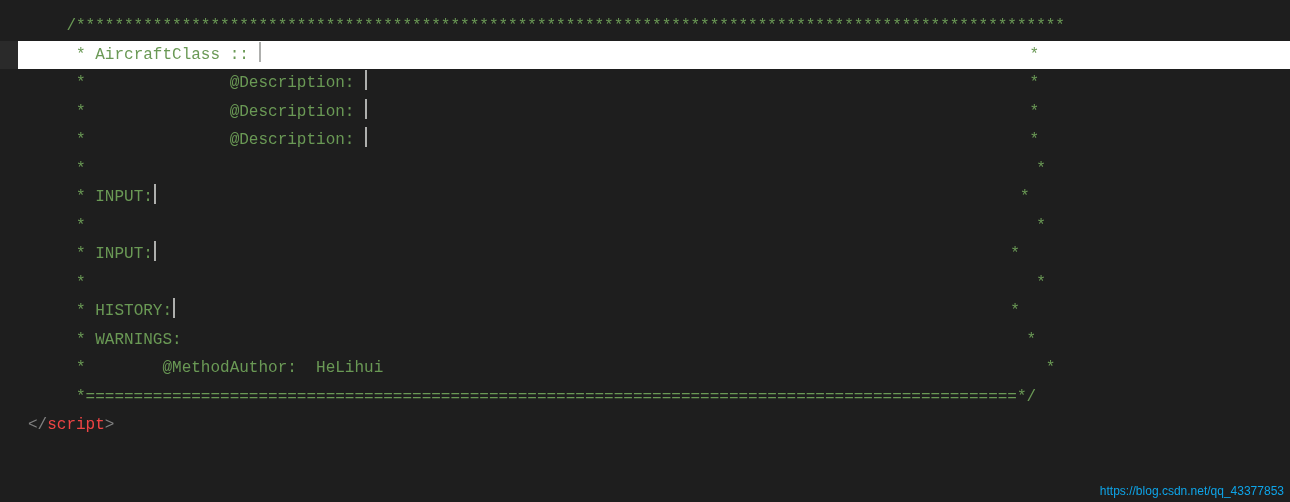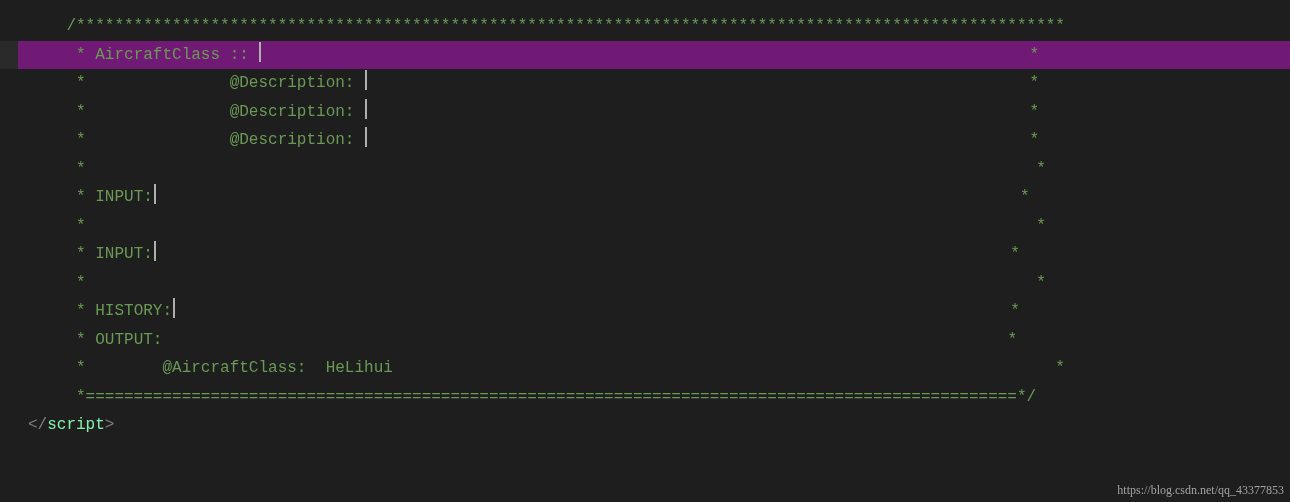--- a/index.html
+++ b/index.html
@@ -25,48 +25,48 @@
     padding-top: 12px;
   }
   .line {
     height: 28.5px;
     line-height: 28.5px;
     white-space: pre;
     padding-left: 10px;
     position: relative;
   }
   .line.highlight {
-    background: #701a75;
+    background: #ffffff;
   }
   .line.highlight::before {
     content: "";
     position: absolute;
     left: -18px;
     top: 0; bottom: 0;
     width: 18px;
     background: #2a2a2a;
   }
   .comment { color: #6a9955; }
   .tag-punct { color: #808080; }
-  .tag-name { color: #86efac; }
+  .tag-name { color: #ef4444; }
   .cursor-placeholder {
     display: inline-block;
     width: 2px;
     height: 20px;
     background: #aeafad;
     vertical-align: -3px;
     margin-left: 1px;
   }
   .watermark {
     position: absolute;
     right: 6px;
     bottom: 4px;
     font-size: 12px;
-    color: #a3a3a3;
-    font-family: Liberation Serif, serif;
+    color: #0ea5e9;
+    font-family: Liberation Sans, sans-serif;
   }
 </style>
 </head>
 <body>
 
 <div class="gutter"></div>
 
 <div class="editor">
 
   <div class="line"><span class="comment">    /*******************************************************************************************************</span></div>
@@ -84,23 +84,23 @@
   <div class="line"><span class="comment"><span>     * </span><span>INPUT:</span></span><span class="cursor-placeholder"></span><span class="comment">                                                                                          *</span></div>
 
   <div class="line"><span class="comment">     *                                                                                                   *</span></div>
 
   <div class="line"><span class="comment"><span>     * </span><span>INPUT:</span></span><span class="cursor-placeholder"></span><span class="comment">                                                                                         *</span></div>
 
   <div class="line"><span class="comment">     *                                                                                                   *</span></div>
 
   <div class="line"><span class="comment"><span>     * </span><span>HISTORY:</span></span><span class="cursor-placeholder"></span><span class="comment">                                                                                       *</span></div>
 
-  <div class="line"><span class="comment"><span>     * </span><span>OUTPUT:</span><span>                                                                                        *</span></span></div>
+  <div class="line"><span class="comment"><span>     * </span><span>WARNINGS:</span><span>                                                                                        *</span></span></div>
 
-  <div class="line"><span class="comment"><span>     *        </span><span>@AircraftClass</span><span>:  HeLihui                                                                     *</span></span></div>
+  <div class="line"><span class="comment"><span>     *        </span><span>@MethodAuthor</span><span>:  HeLihui                                                                     *</span></span></div>
 
 
   <div class="line"><span class="comment">     *=================================================================================================*/</span></div>
 
   <div class="line"><span class="tag-punct">&lt;/</span><span class="tag-name">script</span><span class="tag-punct">&gt;</span></div>
 
 </div>
 
 <div class="watermark">https://blog.csdn.net/qq_43377853</div>
 

